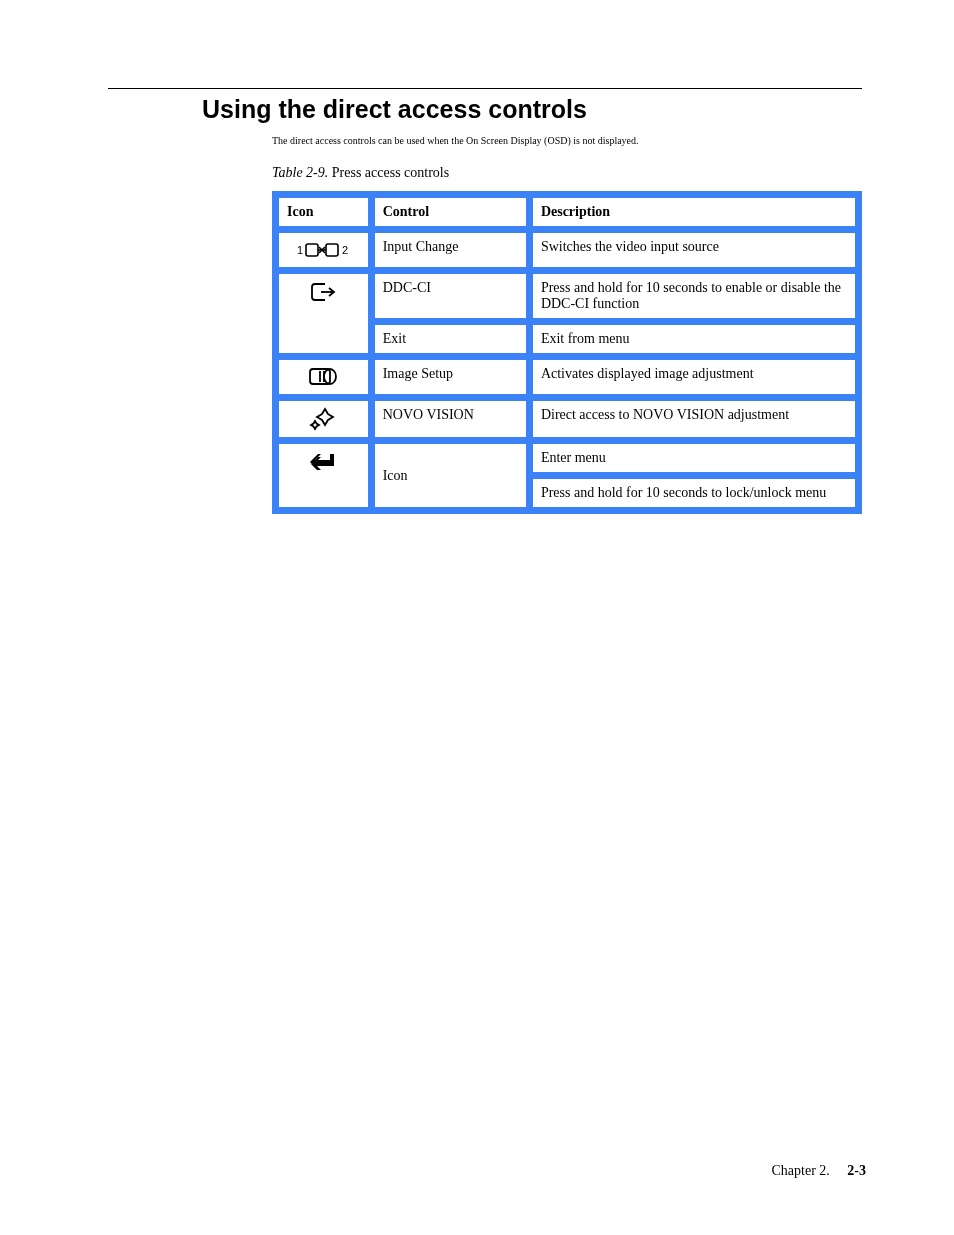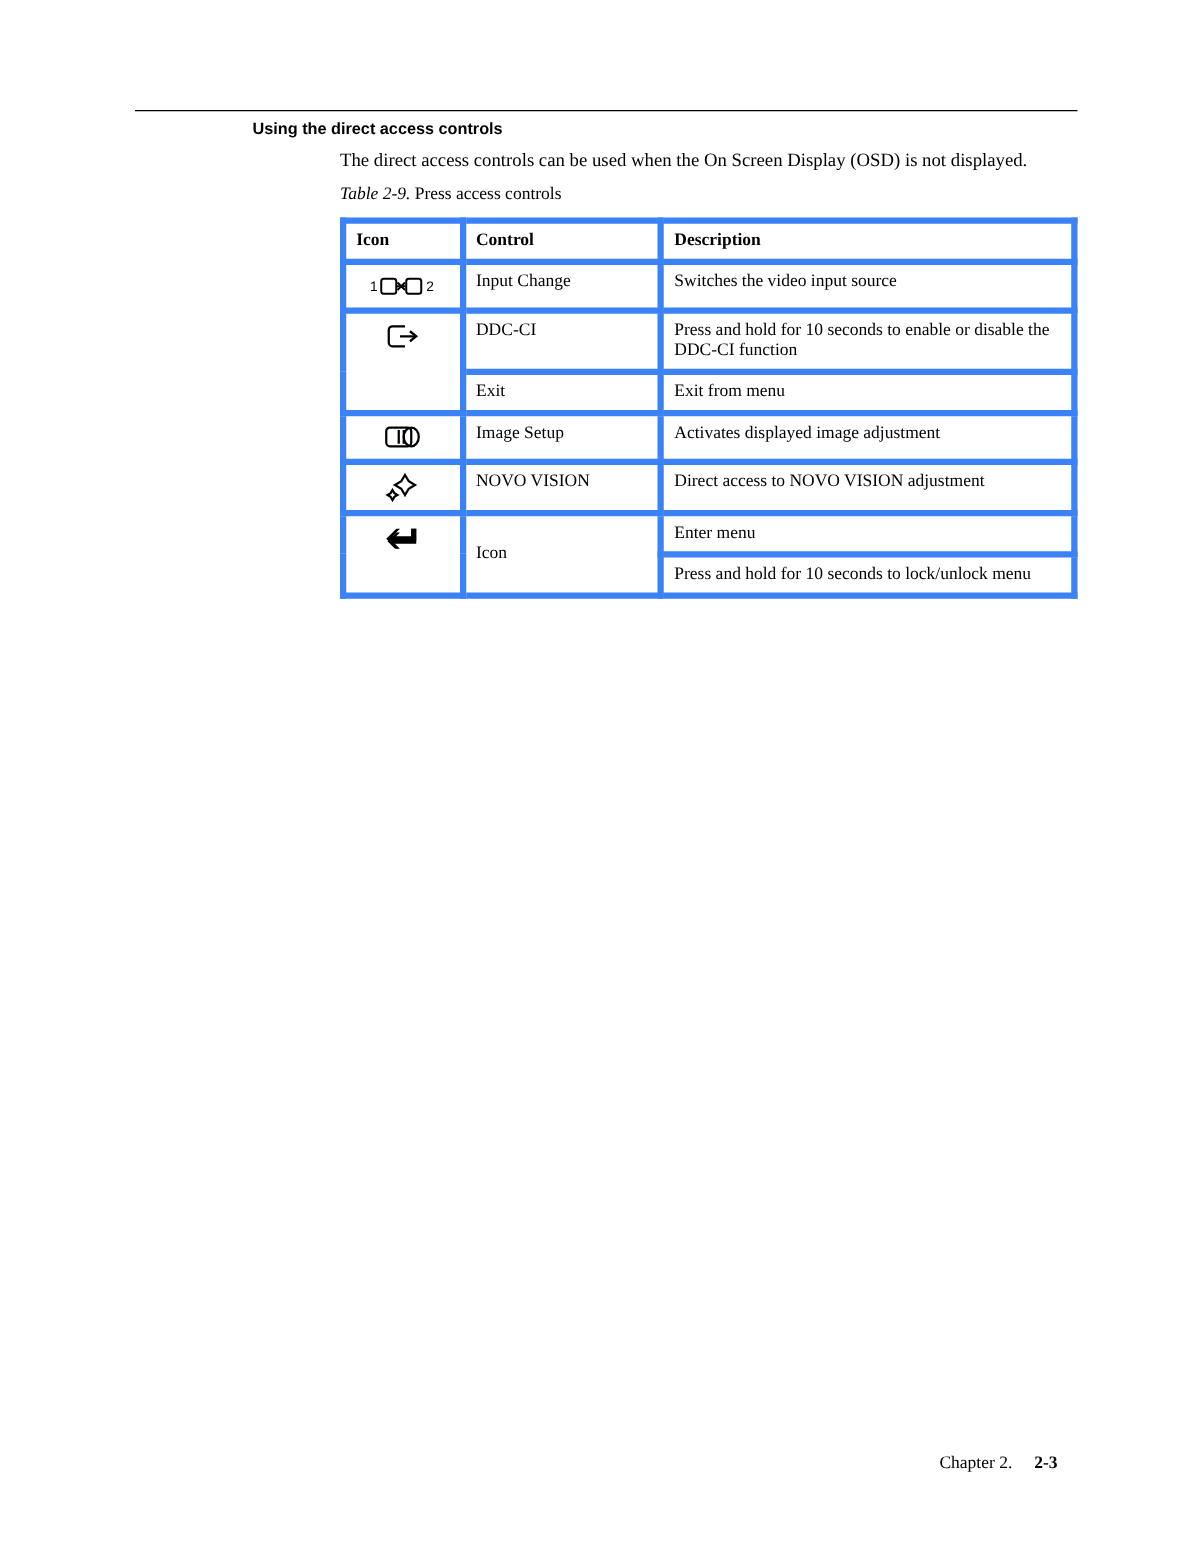--- a/index.html
+++ b/index.html
@@ -28,63 +28,63 @@
     margin: 0 0 10px 0;
   }
   .intro {
     margin: 0 0 18px 0;
     font-size: 15px;
     padding-left: 164px;
   }
   .h2 {
     font-family: Arial, Helvetica, sans-serif;
     font-weight: 700;
-    font-size: 13px;
+    font-size: 25px;
     margin: 6px 0 10px 0;
     padding-left: 94px;
   }
   .body-indent {
     padding-left: 164px;
   }
   .para {
-    font-size: 15px;
-    margin: 0 0 8px 0;
+    font-size: 10px;
+    margin: 0 0 18px 0;
     line-height: 1.3;
   }
   .caption {
     font-size: 14px;
     margin: 0 0 10px 0;
   }
   .caption .label { font-style: italic; }
   .tbl {
     border-collapse: collapse;
     width: 590px;
     font-size: 14px;
   }
   .tbl th, .tbl td {
-    border: 5px solid #3b82f6;
+    border: 7px solid #3b82f6;
     text-align: left;
     vertical-align: top;
     padding: 6px 8px 6px 8px;
     font-weight: normal;
   }
   .tbl th { font-weight: 700; }
   .tbl .col-icon   { width: 96px; }
   .tbl .col-ctrl   { width: 160px; }
   .tbl .col-desc   { width: 334px; }
   .icon-cell {
     text-align: center;
     vertical-align: middle;
     padding-top: 8px;
     padding-bottom: 8px;
   }
   .footer {
     position: absolute;
     bottom: 56px;
-    right: 108px;
+    right: 88px;
     font-size: 14px;
   }
   .footer .pn { font-weight: 700; margin-left: 14px; }
   svg { display: block; margin: 0 auto; }
 </style>
 </head>
 <body>
 
 <div class="page">
   <hr class="rule">

